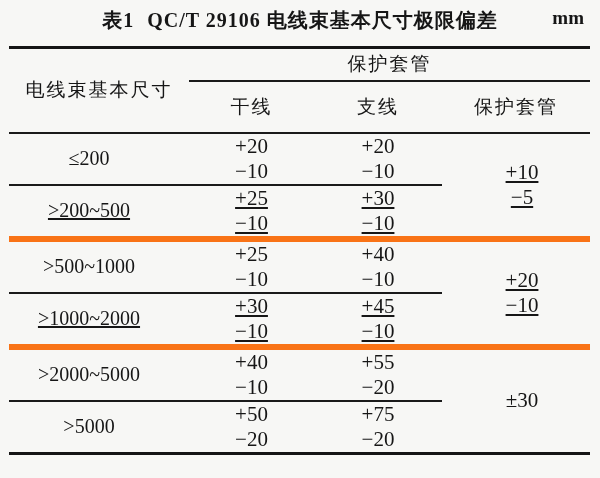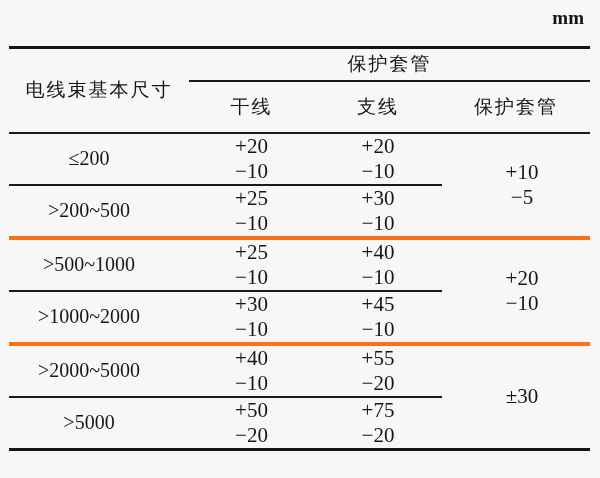--- a/index.html
+++ b/index.html
@@ -85,27 +85,30 @@
   .sleeve {
     padding-left: 12px;
   }
   
   .group-underline { border-bottom: 2px solid #1a1a1a; }
   
   .header-bottom { border-bottom: 2px solid #1a1a1a; }
   
   .sub-divider { border-bottom: 2px solid #1a1a1a; }
   
-  .full-divider { border-bottom: 4px solid #f97316; }
+  .full-divider { border-bottom: 6px solid #f97316; text-decoration: underline; }
 </style>
 </head>
 <body>
 
 <div class="page">
 
+  <div class="title-row">
+    <span class="title-label">表1</span><span class="title-text">QC/T 29106 电线束基本尺寸极限偏差</span>
+  </div>
   <div class="title-unit">mm</div>
 
   <table class="spec">
     <colgroup>
       <col style="width:180px">
       <col style="width:125px">
       <col style="width:128px">
       <col style="width:148px">
     </colgroup>
     <thead>

